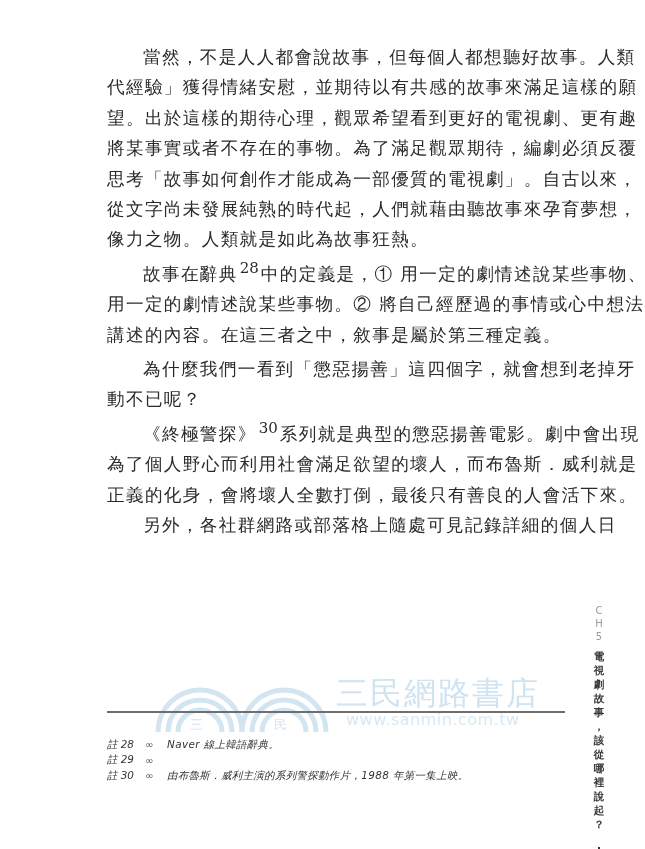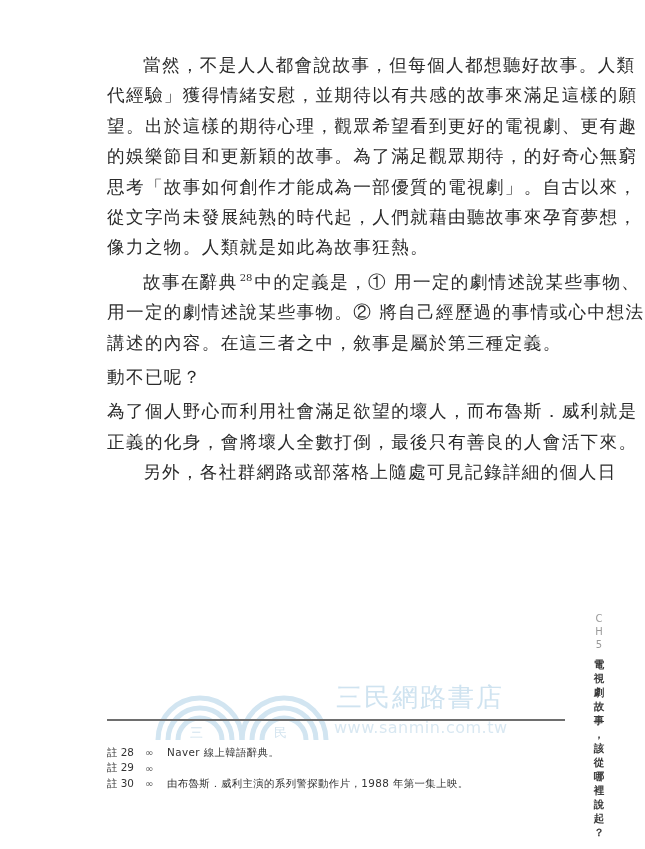--- a/index.html
+++ b/index.html
@@ -13,21 +13,20 @@
       position: relative;
       overflow: hidden;
       font-family: "DejaVu Serif", "Liberation Serif", serif;
       color: #222222;
     }
     .page {
       position: absolute;
       left: 0; top: 0;
       width: 645px;
       height: 697px;
-      margin-top: 8px;
     }
     .body-text {
       position: absolute;
       left: 107px;
       top: 42px;
       width: 458px;
     }
     .para {
       margin: 0;
       font-size: 17.6px;
@@ -39,21 +38,21 @@
     }
     .para .line {
       display: block;
       white-space: nowrap;
     }
     .para .indent {
       display: inline-block;
       width: 36px;
     }
     sup.fn {
-      font-size: 10px;
+      font-size: 15px;
       vertical-align: 7px;
       line-height: 0;
       margin: 0 2px;
       letter-spacing: 0;
     }
     .p-gap { height: 4px; }
 
     .watermark {
       position: absolute;
       left: 150px;
@@ -65,28 +64,28 @@
     .wm-arcs {
       position: absolute;
       left: 0;
       top: 0;
     }
     .wm-title {
       position: absolute;
       left: 186px;
       top: 0px;
       font-family: "DejaVu Serif", "Liberation Serif", serif;
-      font-size: 26px;
+      font-size: 32px;
       letter-spacing: 2px;
       color: #cfe3f0;
       white-space: nowrap;
     }
     .wm-url {
       position: absolute;
-      left: 184px;
+      left: 196px;
       top: 38px;
       font-family: "DejaVu Sans", "Liberation Sans", sans-serif;
       font-size: 16px;
       letter-spacing: 0.5px;
       color: #d9e8f2;
       white-space: nowrap;
     }
     .wm-char {
       position: absolute;
       font-family: "DejaVu Serif", "Liberation Serif", serif;
@@ -109,20 +108,21 @@
       width: 458px;
       font-family: "DejaVu Sans", "Liberation Sans", sans-serif;
       font-size: 10.4px;
       color: #333333;
     }
     .fn-row {
       display: flex;
       align-items: center;
       height: 15.5px;
       white-space: nowrap;
+      font-style: italic;
     }
     .fn-label { width: 38px; }
     .fn-mark { width: 22px; color: #555; font-size: 10px; }
     .fn-text { letter-spacing: 0.4px; }
 
     .side-tab {
       position: absolute;
       left: 589px;
       top: 604px;
       width: 20px;
@@ -154,40 +154,42 @@
 <body>
 
 <div class="page">
 
   <div class="body-text">
 
     <p class="para">
       <span class="line"><span class="indent"></span><span>當然，不是人人都會說故事，但每個人都想聽好故事。人類</span></span>
       <span class="line">代經驗」獲得情緒安慰，並期待以有共感的故事來滿足這樣的願</span>
       <span class="line">望。出於這樣的期待心理，觀眾希望看到更好的電視劇、更有趣</span>
-      <span class="line">的娛樂節目和更新穎的故事。為了滿足觀眾期待，的好奇心無窮</span>
+      <span class="line">將某事實或者不存在的事物。為了滿足觀眾期待，編劇必須反覆</span>
       <span class="line">思考「故事如何創作才能成為一部優質的電視劇」。自古以來，</span>
       <span class="line">從文字尚未發展純熟的時代起，人們就藉由聽故事來孕育夢想，</span>
       <span class="line">像力之物。人類就是如此為故事狂熱。</span>
     </p>
     <div class="p-gap"></div>
 
     <p class="para">
       <span class="line"><span class="indent"></span><span>故事在辭典</span><sup class="fn">28</sup><span>中的定義是，① 用一定的劇情述說某些事物、</span></span>
       <span class="line">用一定的劇情述說某些事物。② 將自己經歷過的事情或心中想法</span>
       <span class="line">講述的內容。在這三者之中，敘事是屬於第三種定義。</span>
     </p>
     <div class="p-gap"></div>
 
     <p class="para">
+      <span class="line"><span class="indent"></span><span>為什麼我們一看到「懲惡揚善」這四個字，就會想到老掉牙</span></span>
       <span class="line">動不已呢？</span>
     </p>
     <div class="p-gap"></div>
 
     <p class="para">
+      <span class="line"><span class="indent"></span><span>《終極警探》</span><sup class="fn">30</sup><span>系列就是典型的懲惡揚善電影。劇中會出現</span></span>
       <span class="line">為了個人野心而利用社會滿足欲望的壞人，而布魯斯．威利就是</span>
       <span class="line">正義的化身，會將壞人全數打倒，最後只有善良的人會活下來。</span>
     </p>
 
     <p class="para">
       <span class="line"><span class="indent"></span><span>另外，各社群網路或部落格上隨處可見記錄詳細的個人日</span></span>
     </p>
   </div>
 
   <div class="watermark">

